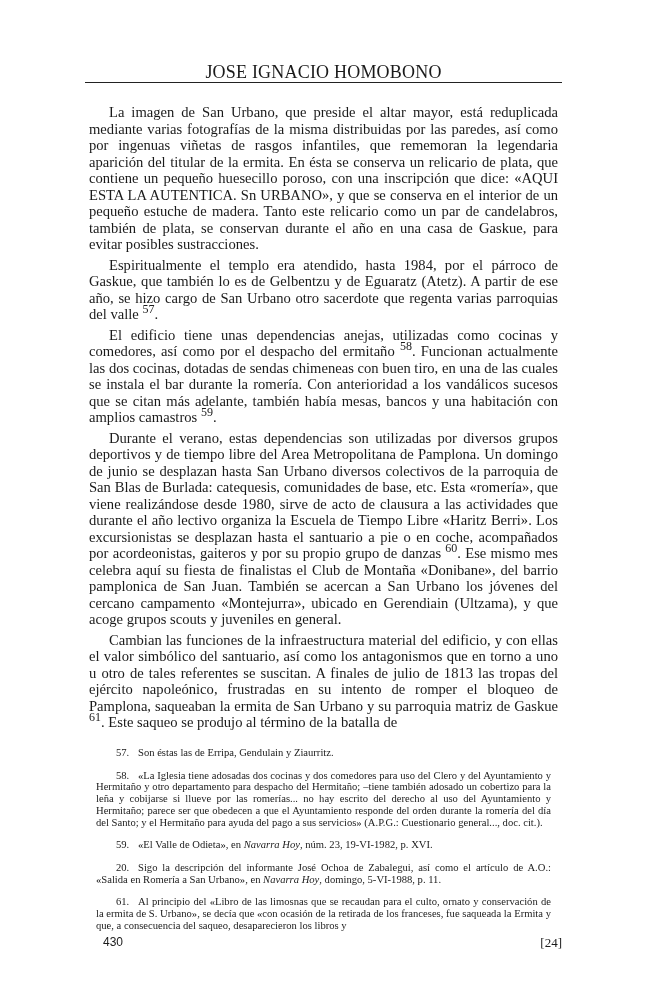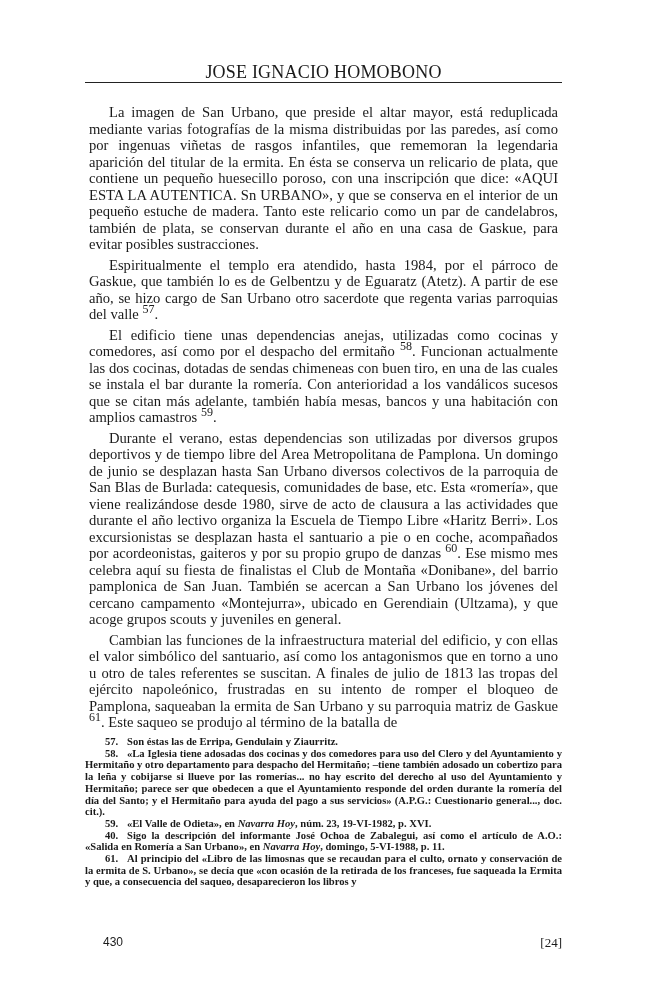--- a/index.html
+++ b/index.html
@@ -17,21 +17,21 @@
     position: absolute; left: 85px; top: 100px; width: 477px;
     font-size: 14.6px; line-height: 16.5px; text-align: justify;
     hyphens: none;
   }
   .body-text p { margin: 4px; text-indent: 20px; }
   sup { font-size: 12px; line-height: 0; vertical-align: 6px; }
   .footnotes {
     position: absolute; left: 85px; top: 736px; width: 477px;
     font-size: 10.6px; line-height: 11.7px; text-align: justify;
   }
-  .footnotes p { margin: 0; text-indent: 20px; font-weight: bold; }
+  .footnotes p { margin: 11px; text-indent: 20px; }
   .fn-num { display: inline-block; width: 22px; text-indent: 0; }
   .folio-left {
     position: absolute; left: 103px; top: 935px; font-size: 12px;
     font-family: "Liberation Sans", "DejaVu Sans", sans-serif;
   }
   .folio-right {
     position: absolute; right: 83px; top: 935px; font-size: 13px;
   }
   i { font-style: italic; }
 </style>
@@ -45,18 +45,18 @@
     <p><span>Espiritualmente el templo era atendido, hasta 1984, por el párroco de Gaskue, que también lo es de Gelbentzu y de Eguaratz (Atetz). A partir de ese año, se hizo cargo de San Urbano otro sacerdote que regenta varias parroquias del valle </span><sup>57</sup><span>.</span></p>
     <p><span>El edificio tiene unas dependencias anejas, utilizadas como cocinas y comedores, así como por el despacho del ermitaño </span><sup>58</sup><span>. Funcionan actualmente las dos cocinas, dotadas de sendas chimeneas con buen tiro, en una de las cuales se instala el bar durante la romería. Con anterioridad a los vandálicos sucesos que se citan más adelante, también había mesas, bancos y una habitación con amplios camastros </span><sup>59</sup><span>.</span></p>
     <p><span>Durante el verano, estas dependencias son utilizadas por diversos grupos deportivos y de tiempo libre del Area Metropolitana de Pamplona. Un domingo de junio se desplazan hasta San Urbano diversos colectivos de la parroquia de San Blas de Burlada: catequesis, comunidades de base, etc. Esta «romería», que viene realizándose desde 1980, sirve de acto de clausura a las actividades que durante el año lectivo organiza la Escuela de Tiempo Libre «Haritz Berri». Los excursionistas se desplazan hasta el santuario a pie o en coche, acompañados por acordeonistas, gaiteros y por su propio grupo de danzas </span><sup>60</sup><span>. Ese mismo mes celebra aquí su fiesta de finalistas el Club de Montaña «Donibane», del barrio pamplonica de San Juan. También se acercan a San Urbano los jóvenes del cercano campamento «Montejurra», ubicado en Gerendiain (Ultzama), y que acoge grupos scouts y juveniles en general.</span></p>
     <p><span>Cambian las funciones de la infraestructura material del edificio, y con ellas el valor simbólico del santuario, así como los antagonismos que en torno a uno u otro de tales referentes se suscitan. A finales de julio de 1813 las tropas del ejército napoleónico, frustradas en su intento de romper el bloqueo de Pamplona, saqueaban la ermita de San Urbano y su parroquia matriz de Gaskue </span><sup>61</sup><span>. Este saqueo se produjo al término de la batalla de</span></p>
   </div>
 
 <div class="footnotes" id="footnotes">
     <p><span class="fn-num">57.</span><span>Son éstas las de Erripa, Gendulain y Ziaurritz.</span></p>
     <p><span class="fn-num">58.</span><span>«La Iglesia tiene adosadas dos cocinas y dos comedores para uso del Clero y del Ayuntamiento y Hermitaño y otro departamento para despacho del Hermitaño; –tiene también adosado un cobertizo para la leña y cobijarse si llueve por las romerías... no hay escrito del derecho al uso del Ayuntamiento y Hermitaño; parece ser que obedecen a que el Ayuntamiento responde del orden durante la romería del día del Santo; y el Hermitaño para ayuda del pago a sus servicios» (A.P.G.: Cuestionario general..., doc. cit.).</span></p>
     <p><span class="fn-num">59.</span><span>«El Valle de Odieta», en </span><i>Navarra Hoy</i><span>, núm. 23, 19-VI-1982, p. XVI.</span></p>
-    <p><span class="fn-num">40.</span><span>Sigo la descripción del informante José Ochoa de Zabalegui, así como el artículo de A.O.: «Salida en Romería a San Urbano», en </span><i>Navarra Hoy</i><span>, domingo, 5-VI-1988, p. 11.</span></p>
+    <p><span class="fn-num">20.</span><span>Sigo la descripción del informante José Ochoa de Zabalegui, así como el artículo de A.O.: «Salida en Romería a San Urbano», en </span><i>Navarra Hoy</i><span>, domingo, 5-VI-1988, p. 11.</span></p>
     <p><span class="fn-num">61.</span><span>Al principio del «Libro de las limosnas que se recaudan para el culto, ornato y conservación de la ermita de S. Urbano», se decía que «con ocasión de la retirada de los franceses, fue saqueada la Ermita y que, a consecuencia del saqueo, desaparecieron los libros y</span></p>
   </div>
 
 <div class="folio-left">430</div>
 <div class="folio-right">[24]</div>
 
 </body></html>

